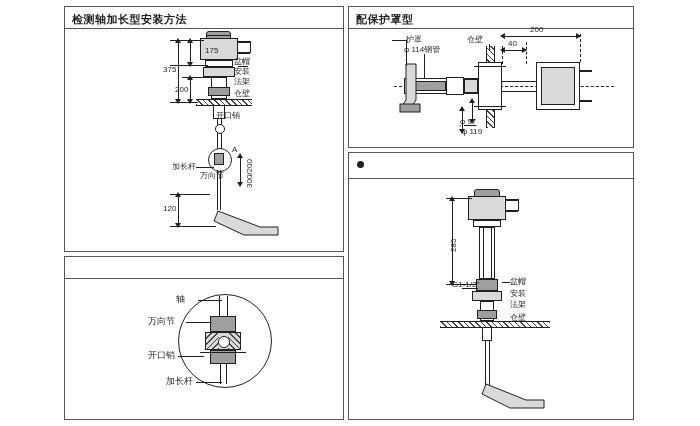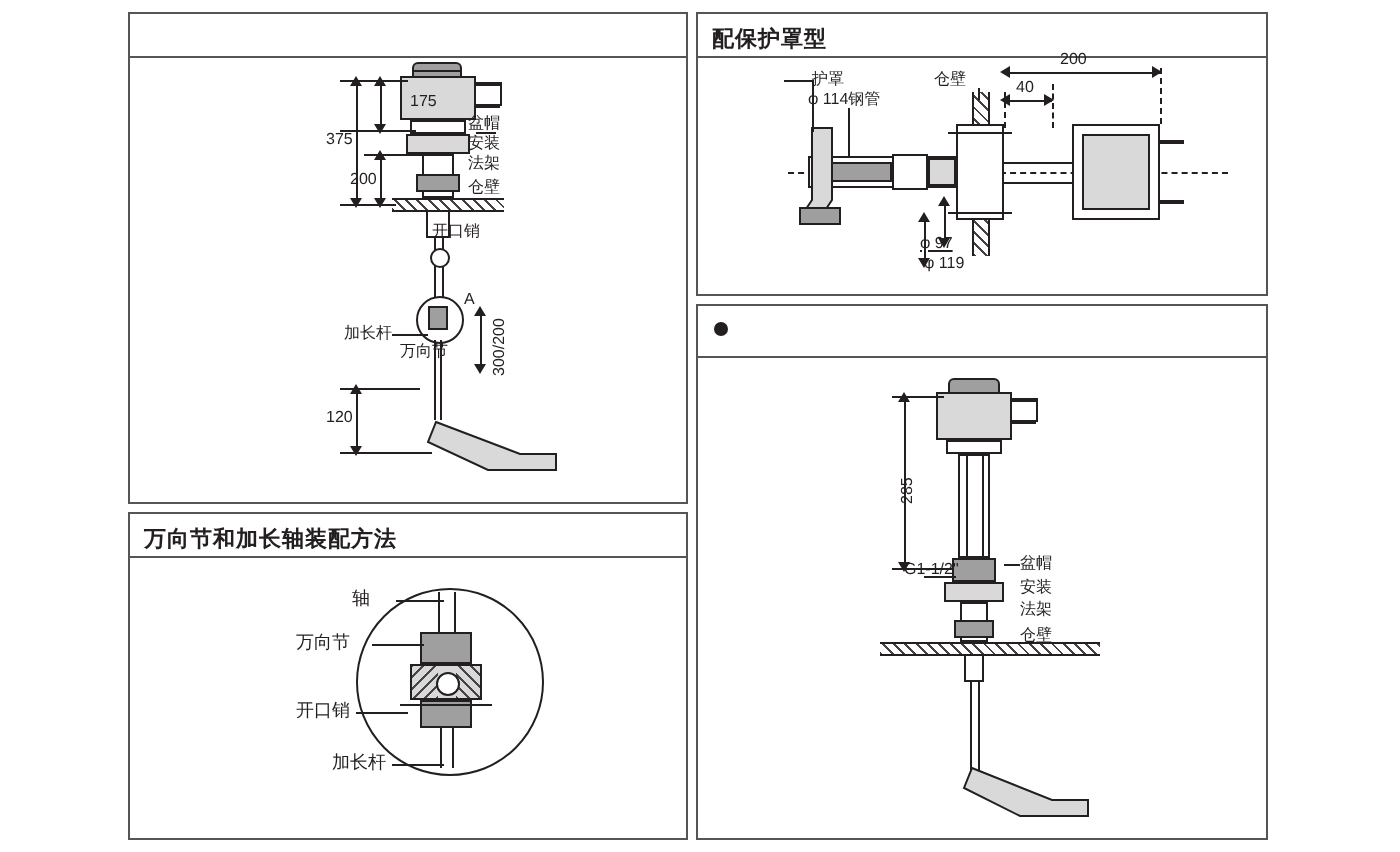--- a/index.html
+++ b/index.html
@@ -48,21 +48,21 @@
 
   <div class="panel" style="left:64px;top:256px;width:280px;height:164px;"></div>
   <div class="hline" style="left:64px;top:278px;width:280px;"></div>
 
   <div class="panel" style="left:348px;top:6px;width:286px;height:142px;"></div>
   <div class="hline" style="left:348px;top:28px;width:286px;"></div>
 
   <div class="panel" style="left:348px;top:152px;width:286px;height:268px;"></div>
   <div class="hline" style="left:348px;top:178px;width:286px;"></div>
 
-  <div class="panel-title" style="left:72px;top:262px;">万向节和加长轴装配方法</div>
+  <div class="panel-title" style="left:72px;top:12px;">检测轴加长型安装方法</div>
   <div class="panel-title" style="left:356px;top:12px;">配保护罩型</div>
   <div class="bullet" style="left:357px;top:161px;"></div>
 
   <div>
 
     <div class="boxf" style="left:200px;top:38px;width:38px;height:22px;"></div>
     <div class="boxg" style="left:206px;top:31px;width:25px;height:8px;border-radius:3px 3px 0 0;"></div>
     <div class="ln h1" style="left:206px;top:35px;width:25px;"></div>
 
     <div class="ln h2" style="left:238px;top:41px;width:12px;"></div>

